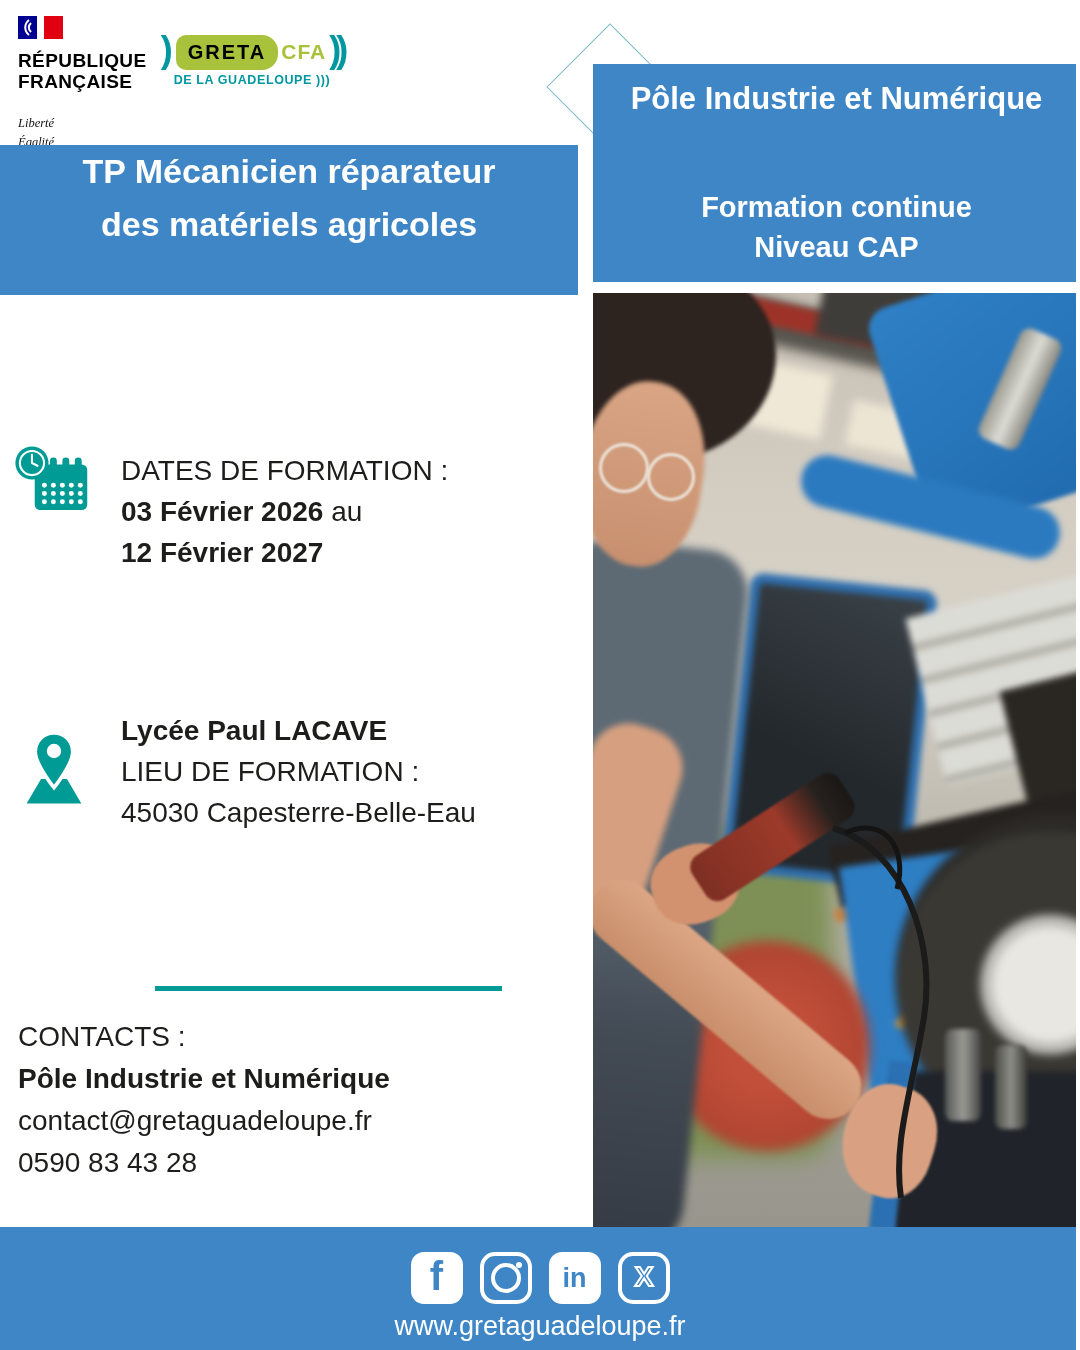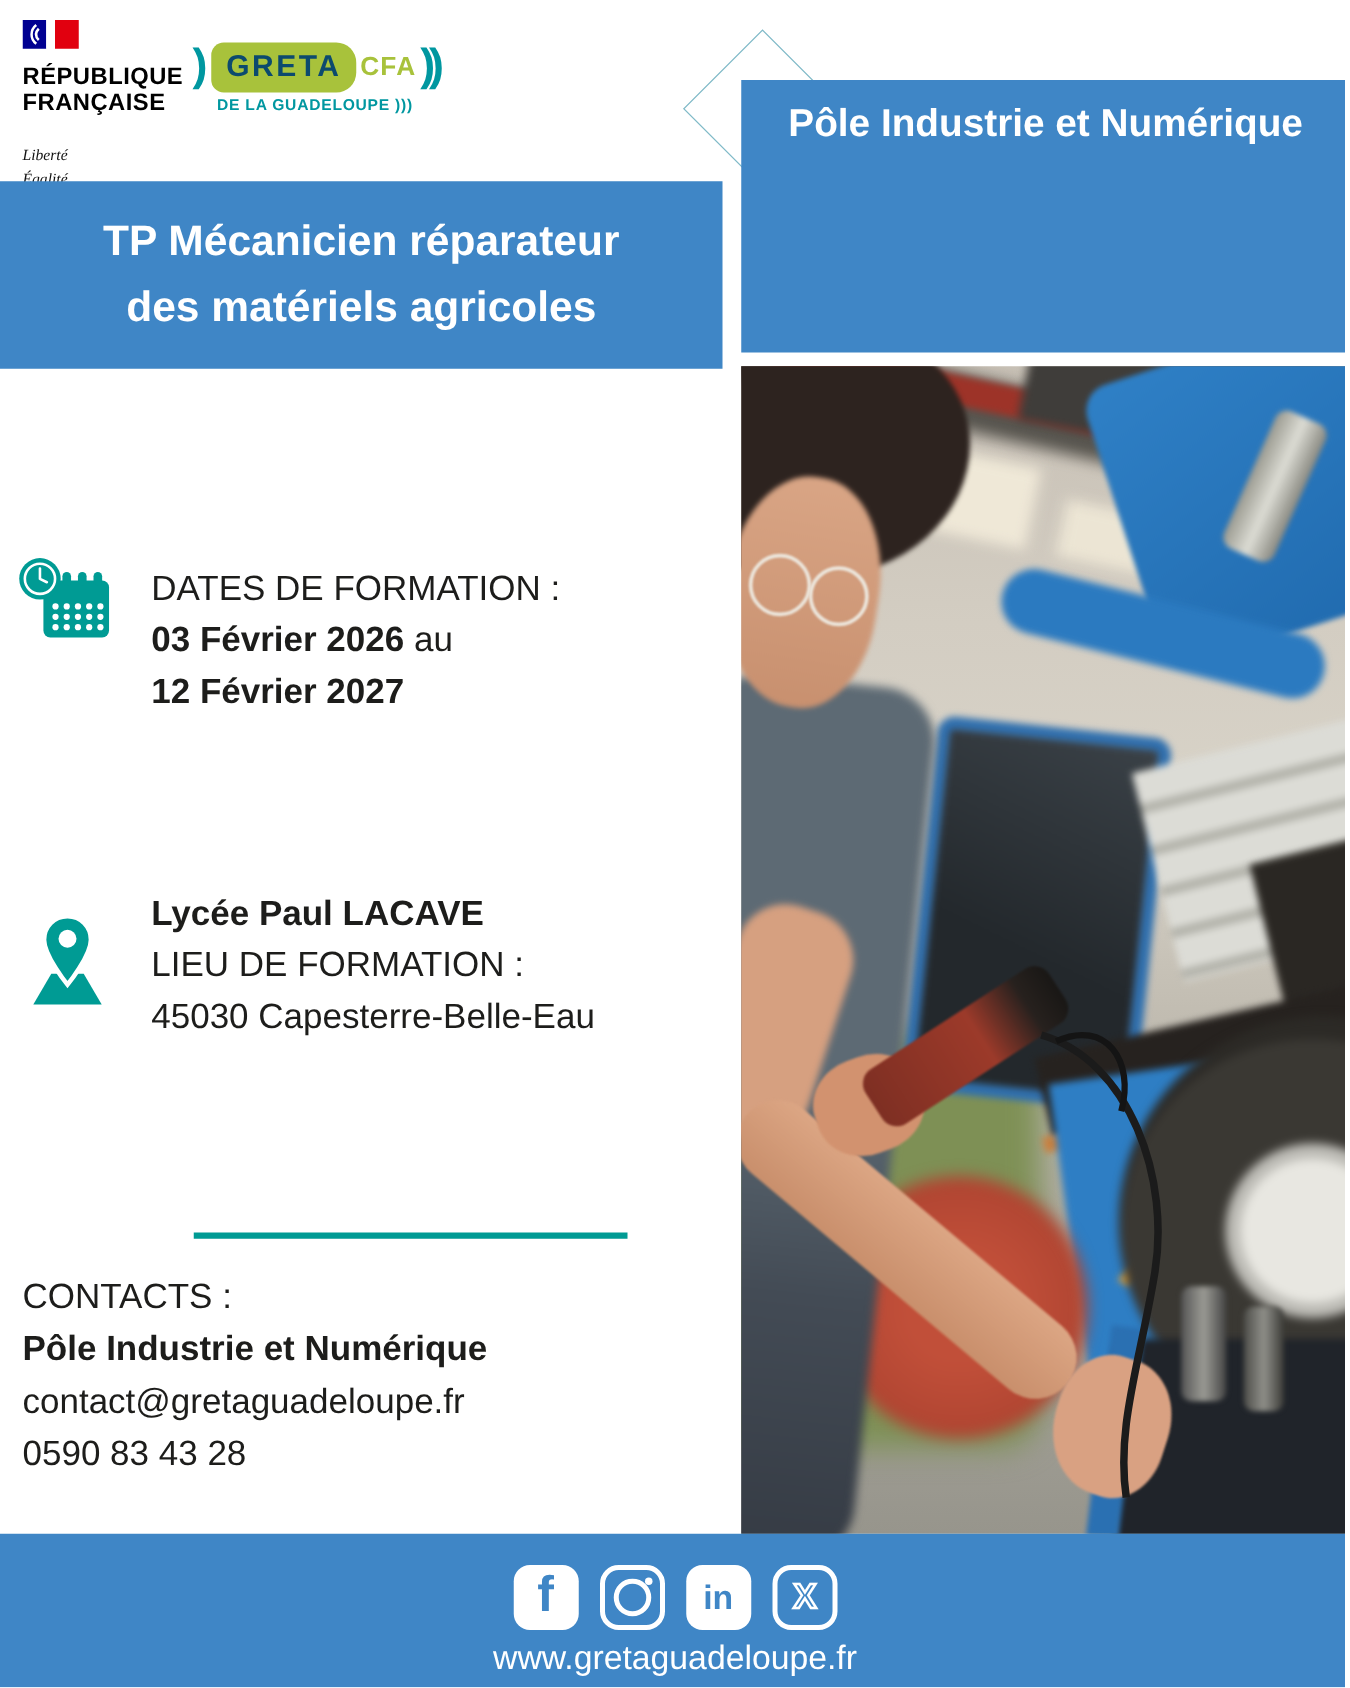--- a/index.html
+++ b/index.html
@@ -10,36 +10,36 @@
   
   .rf-block{left:18px;top:16px;}
   .rf-name{font-weight:700;font-size:19px;line-height:1.08;color:#000;letter-spacing:.4px;margin-top:4px;}
   .rf-motto{font-family:"Liberation Serif",serif;font-style:italic;font-size:12.5px;line-height:1.55;color:#111;margin-top:22px;}
 
   
   .greta-logo{left:172px;top:34px;width:160px;text-align:center;}
   .greta-row{display:flex;align-items:center;justify-content:center;gap:3px;}
   .g-paren{color:#0097a0;font-weight:700;font-size:36px;line-height:1;transform:translateY(-2px);}
   .g-parens{color:#0097a0;font-weight:700;font-size:36px;line-height:1;letter-spacing:-5px;transform:translateY(-2px);}
-  .g-pill{background:#a8c23b;color:#0c4a6e;font-weight:700;font-size:24px;letter-spacing:2px;
+  .g-pill{background:#a8c23b;color:#000000;font-weight:700;font-size:20px;letter-spacing:2px;
     padding:6px 12px;border-radius:10px 16px 16px 10px;}
   .g-cfa{color:#a8c23b;font-weight:800;font-size:21px;letter-spacing:1px;}
   .greta-sub{color:#0097a0;font-weight:700;font-size:12.5px;letter-spacing:.6px;margin-top:3px;}
 
   
   .diamond{left:565px;top:42px;width:88px;height:88px;border:1.5px solid #80bac8;transform:rotate(45deg);z-index:0;background:transparent;}
 
   
   .pole-box{left:593px;top:64px;width:487px;height:218px;background:#3f86c6;color:#fff;text-align:center;z-index:1;}
   .pole-title{padding-top:17px;font-size:31px;font-weight:700;}
   .pole-sub{margin-top:70px;font-size:29px;font-weight:700;line-height:1.38;}
 
   
   .title-banner{left:0;top:145px;width:578px;height:150px;background:#3f86c6;color:#fff;
-    display:flex;flex-direction:column;justify-content:center;text-align:center;
+    display:flex;flex-direction:column;text-align:center;
     font-size:34px;font-weight:700;line-height:1.55;}
 
   
   .info-text{font-size:28px;line-height:41px;color:#1d1d1b;}
   .info-text b{font-weight:700;text-align:center;}
   .dates-text{left:121px;top:450px;}
   .loc-text{left:121px;top:710px;}
   .date-icon{left:14px;top:444px;}
   .loc-icon{left:18px;top:728px;}
 
@@ -132,20 +132,24 @@
       <span class="g-cfa">CFA</span>
       <span class="g-parens">))</span>
     </div>
     <div class="greta-sub">DE LA GUADELOUPE )))</div>
   </div>
 
   <div class="abs diamond"></div>
 
   <div class="abs pole-box">
     <div class="pole-title">Pôle Industrie et Numérique</div>
+    <div class="pole-sub">
+      <div>Formation continue</div>
+      <div>Niveau CAP</div>
+    </div>
   </div>
 
   <div class="abs title-banner">
     <div>TP Mécanicien réparateur</div>
     <div>des matériels agricoles</div>
   </div>
 
   <div class="abs photo" aria-hidden="true">
     <div class="ph-roofbar1"></div>
     <div class="ph-redbeam"></div>

